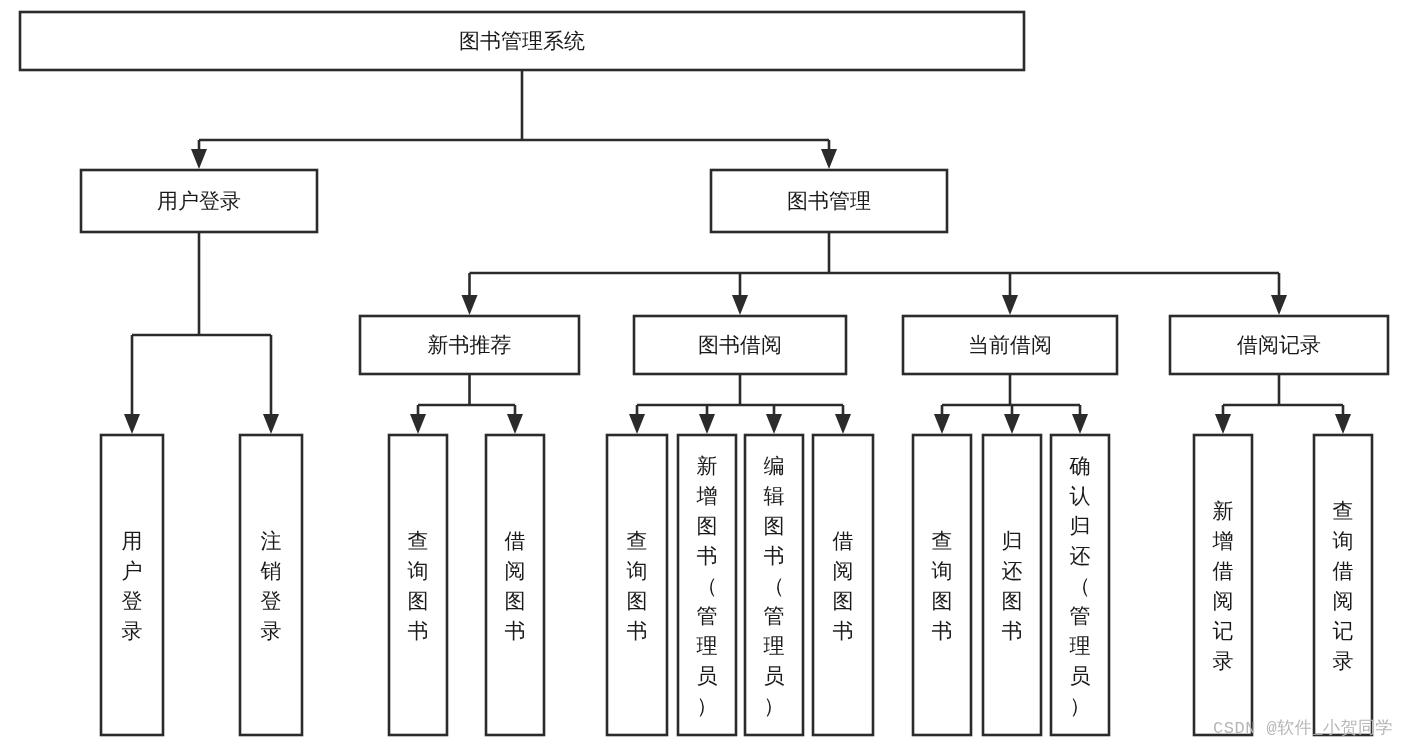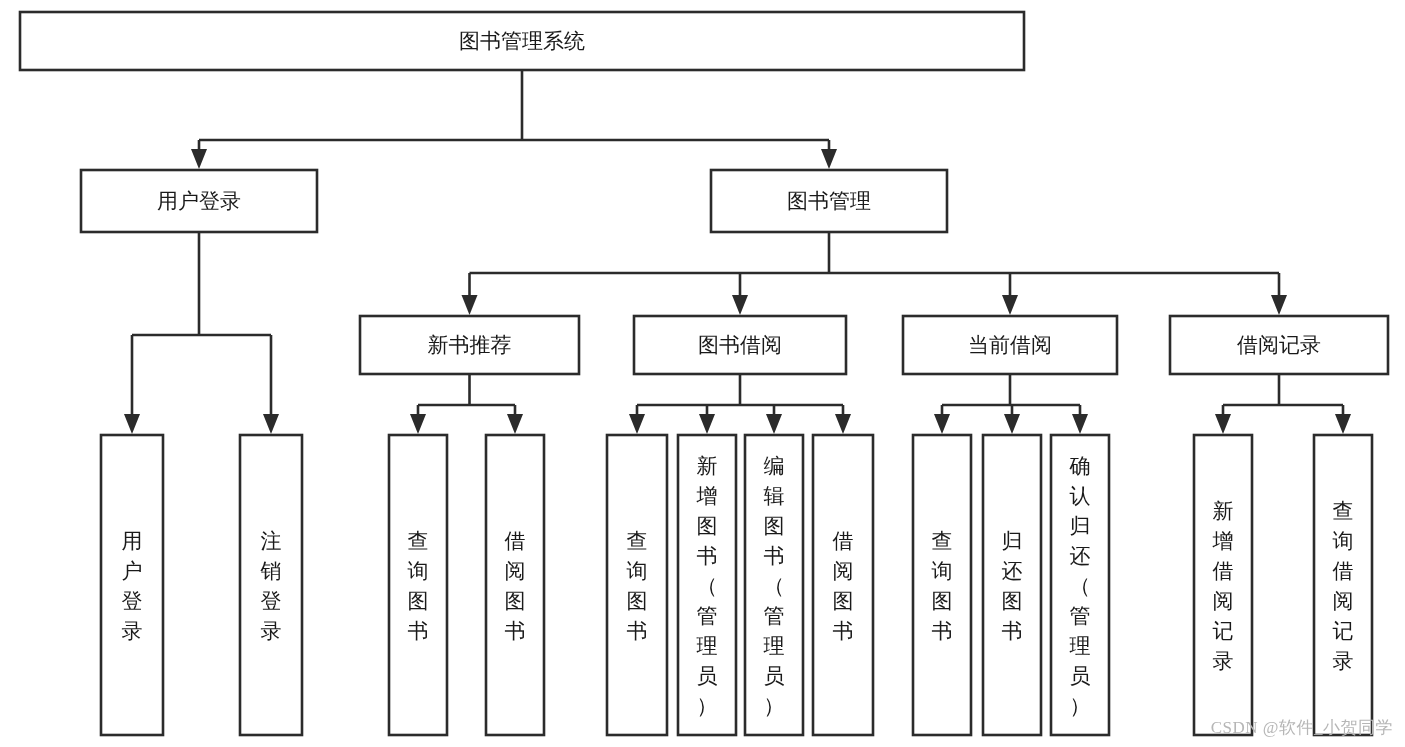--- a/index.html
+++ b/index.html
@@ -53,21 +53,21 @@
   .node-label-v {
     font-family: "DejaVu Sans", "Liberation Sans", sans-serif;
     font-size: 21px;
     fill: #1a1a1a;
     text-anchor: middle;
   }
   .watermark {
     position: absolute;
     right: 12px;
     bottom: 8px;
-    font-family: Liberation Serif, serif;
+    font-family: Liberation Mono, monospace;
     font-size: 17px;
     color: #b6b6b6;
     white-space: nowrap;
     letter-spacing: 0.5px;
     pointer-events: none;
   }
 </style>
 </head>
 <body>
 

